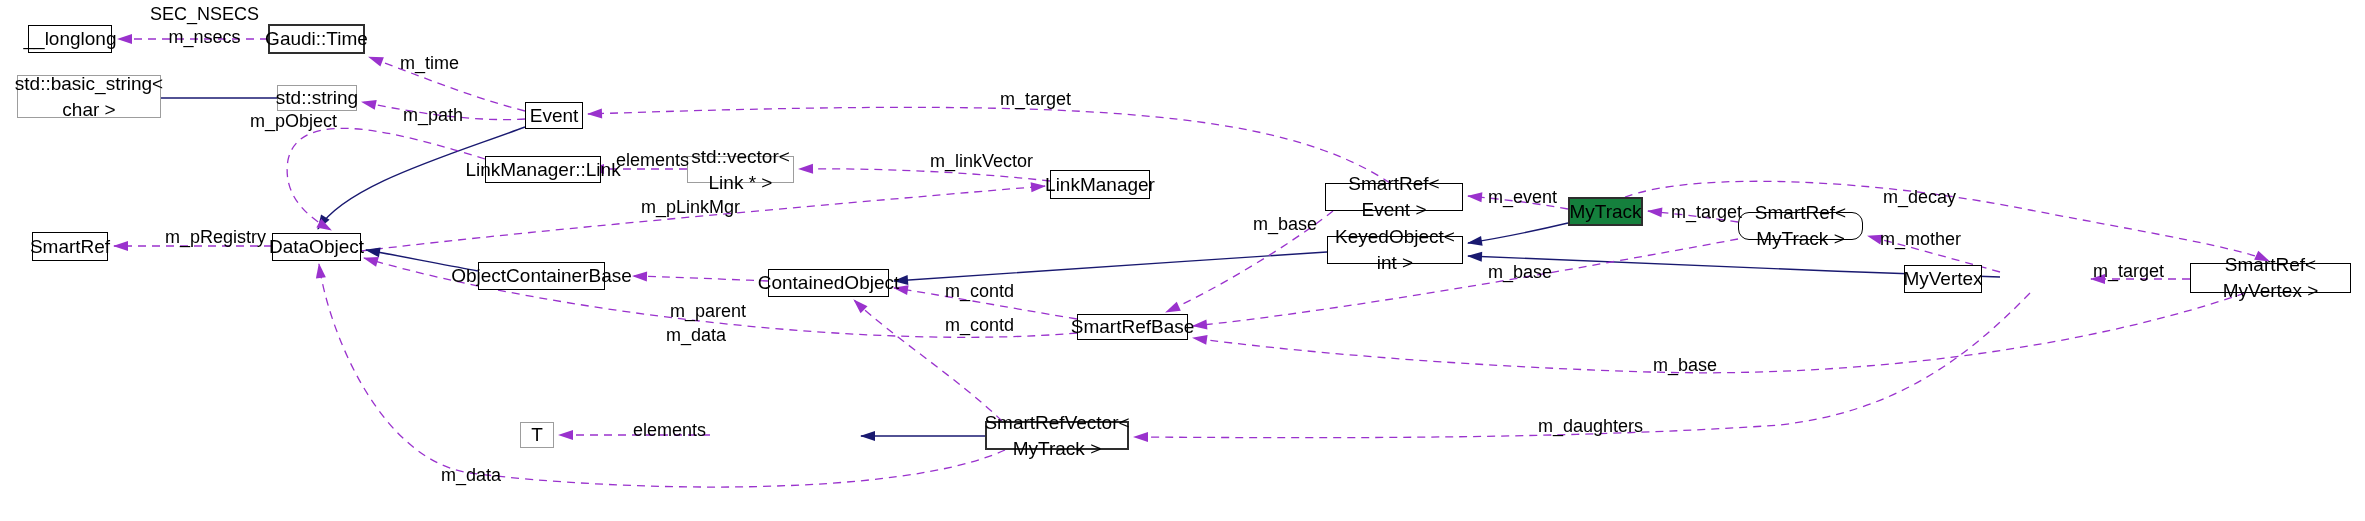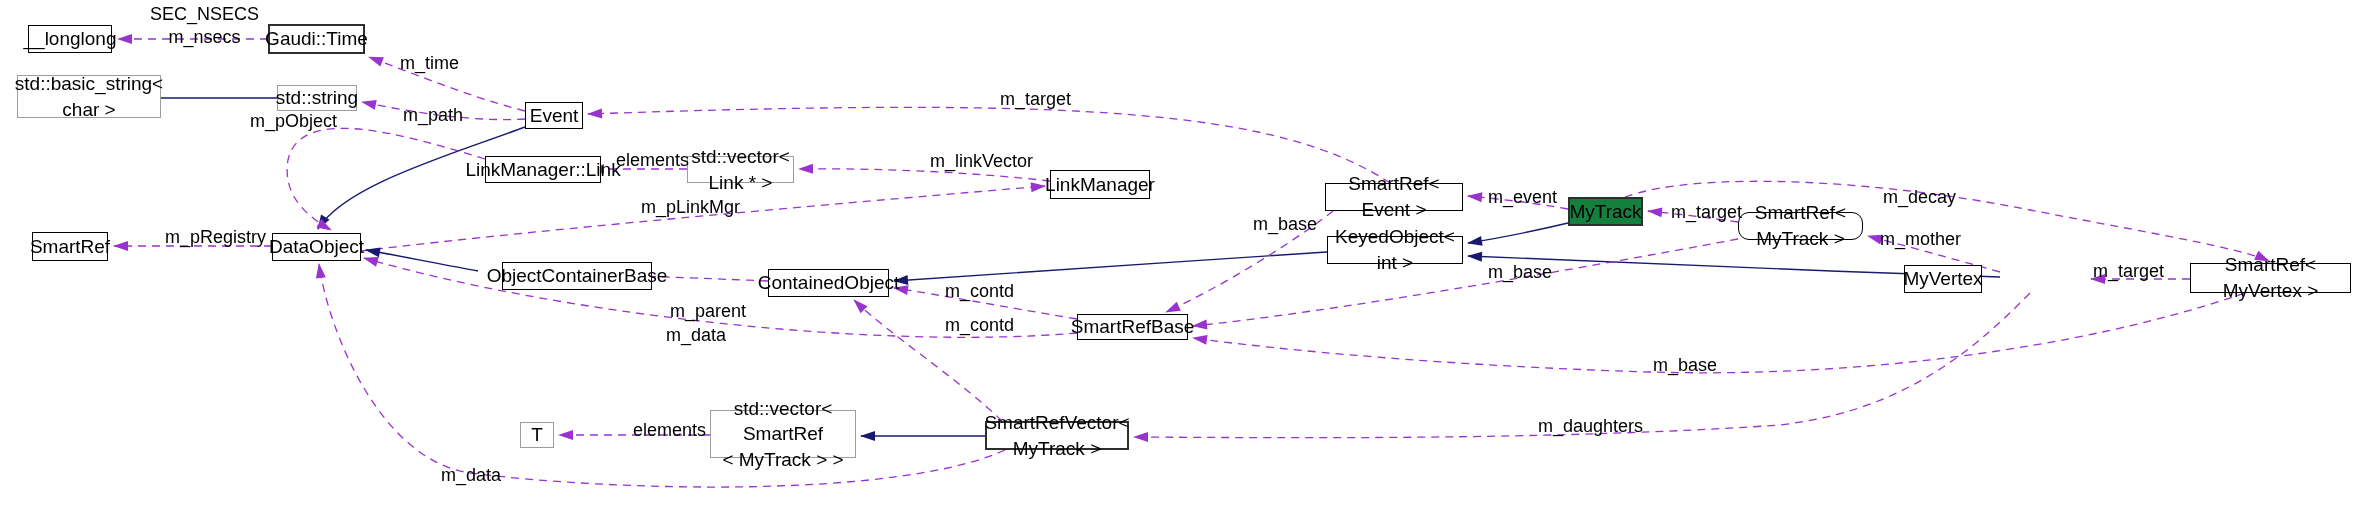--- a/index.html
+++ b/index.html
@@ -89,32 +89,30 @@
     <div class="node bold" style="left: 268px; top: 24px; width: 97px; height: 30px;">Gaudi::Time</div>
     <div class="node grey" style="left: 5px; top: 75px; width: 144px; height: 43px; margin-left: 12px;">std::basic_string&lt;
 char &gt;</div>
     <div class="node grey" style="left: 277px; top: 85px; width: 80px; height: 26px;">std::string</div>
     <div class="node black" style="left: 525px; top: 102px; width: 58px; height: 27px;">Event</div>
     <div class="node black" style="left: 485px; top: 156px; width: 116px; height: 27px;">LinkManager::Link</div>
     <div class="node grey" style="left: 687px; top: 156px; width: 107px; height: 27px;">std::vector&lt; Link * &gt;</div>
     <div class="node black" style="left: 1050px; top: 170px; width: 100px; height: 29px;">LinkManager</div>
     <div class="node black" style="left: 32px; top: 232px; width: 76px; height: 29px;">SmartRef</div>
     <div class="node black" style="left: 272px; top: 233px; width: 89px; height: 28px;">DataObject</div>
-    <div class="node black" style="left: 478px; top: 262px; width: 150px; height: 28px; margin-left: 24px;">ObjectContainerBase</div>
+    <div class="node black" style="left: 478px; top: 262px; width: 127px; height: 28px;">ObjectContainerBase</div>
     <div class="node black" style="left: 768px; top: 269px; width: 121px; height: 28px;">ContainedObject</div>
     <div class="node black" style="left: 1077px; top: 314px; width: 111px; height: 26px;">SmartRefBase</div>
     <div class="node black" style="left: 1325px; top: 183px; width: 138px; height: 28px;">SmartRef&lt; Event &gt;</div>
     <div class="node black" style="left: 1327px; top: 236px; width: 136px; height: 28px;">KeyedObject&lt; int &gt;</div>
     <div class="node bold fill" style="left: 1568px; top: 197px; width: 75px; height: 29px;">MyTrack</div>
     <div class="node black" style="left: 1738px; top: 212px; width: 125px; height: 28px; border-radius: 11px;">SmartRef&lt; MyTrack &gt;</div>
     <div class="node black" style="left: 1904px; top: 265px; width: 78px; height: 28px;">MyVertex</div>
     <div class="node black" style="left: 2190px; top: 263px; width: 161px; height: 30px;">SmartRef&lt; MyVertex &gt;</div>
     <div class="node grey" style="left: 520px; top: 422px; width: 34px; height: 26px;">T</div>
-    <div class="node grey" style="left: 710px; top: 410px; width: 146px; height: 48px;">std::vector&lt; SmartRef
-&lt; MyTrack &gt; &gt;</div>
     <div class="node bold" style="left: 985px; top: 421px; width: 144px; height: 29px;">SmartRefVector&lt; MyTrack &gt;</div>
     <div class="edge-label" style="left: 150px; top: 3px;">SEC_NSECS
 m_nsecs</div>
     <div class="edge-label" style="left: 400px; top: 52px;">m_time</div>
     <div class="edge-label" style="left: 403px; top: 104px;">m_path</div>
     <div class="edge-label" style="left: 1000px; top: 88px;">m_target</div>
     <div class="edge-label" style="left: 250px; top: 110px;">m_pObject</div>
     <div class="edge-label" style="left: 616px; top: 149px;">elements</div>
     <div class="edge-label" style="left: 930px; top: 150px;">m_linkVector</div>
     <div class="edge-label" style="left: 641px; top: 196px;">m_pLinkMgr</div>

